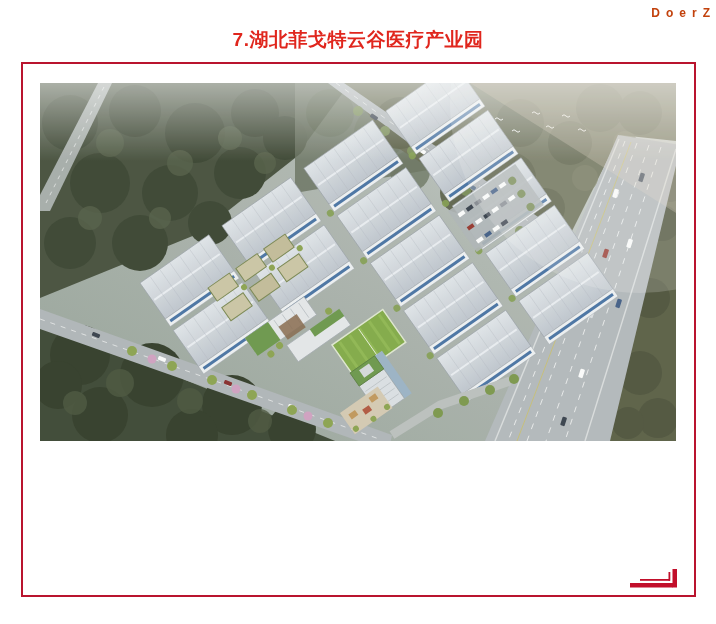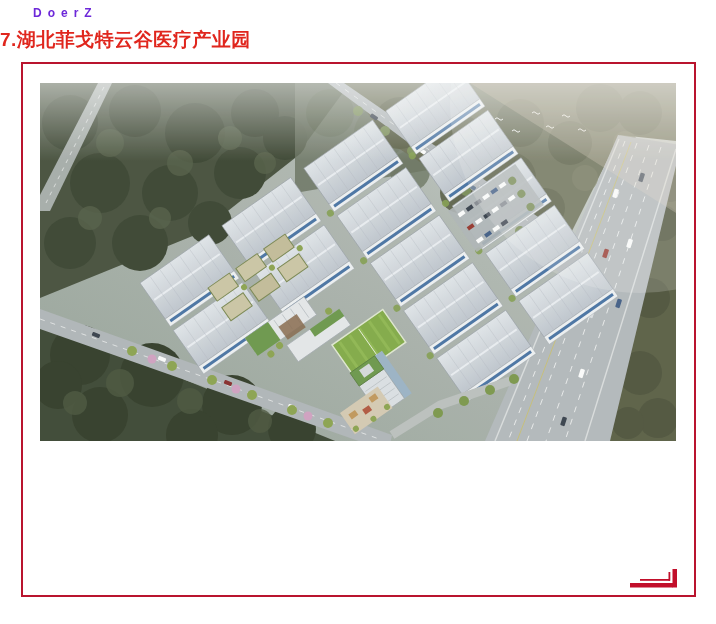--- a/index.html
+++ b/index.html
@@ -1,20 +1,20 @@
 <!DOCTYPE html>
 <html><head>
 <meta charset="utf-8">
 <style>
   html,body{margin:0;padding:0;background:#ffffff;}
   body{width:716px;height:624px;position:relative;overflow:hidden;
        font-family:"Liberation Sans","DejaVu Sans",sans-serif;}
-  .brand{position:absolute;top:6px;left:0;right:0;text-align:left;
-         font-size:12px;font-weight:bold;letter-spacing:6px;color:#6d28d9;margin-left:33px;}
-  .page-title{position:absolute;top:27px;left:0;right:0;
+  .brand{position:absolute;top:6px;left:0;right:0;text-align:right;
+         font-size:12px;font-weight:bold;letter-spacing:6px;color:#c2410c;}
+  .page-title{position:absolute;top:27px;left:0;right:0;text-align:center;
          font-size:19px;font-weight:bold;color:#e0261d;letter-spacing:0.5px;}
   .card{position:absolute;left:21px;top:62px;width:671px;height:531px;
         border:2px solid #b9142e;background:#ffffff;}
   .hero{position:absolute;left:17px;top:19px;width:636px;height:358px;
         overflow:hidden;background:#aab3ab;}
   .hero svg{display:block;}
   .content{position:absolute;left:18px;right:18px;top:389px;}
   .content p{margin:0;font-size:15px;line-height:26px;color:#5d5d5d;
              text-align:justify;}
   .content b{color:#3d3d3d;font-weight:bold;}

